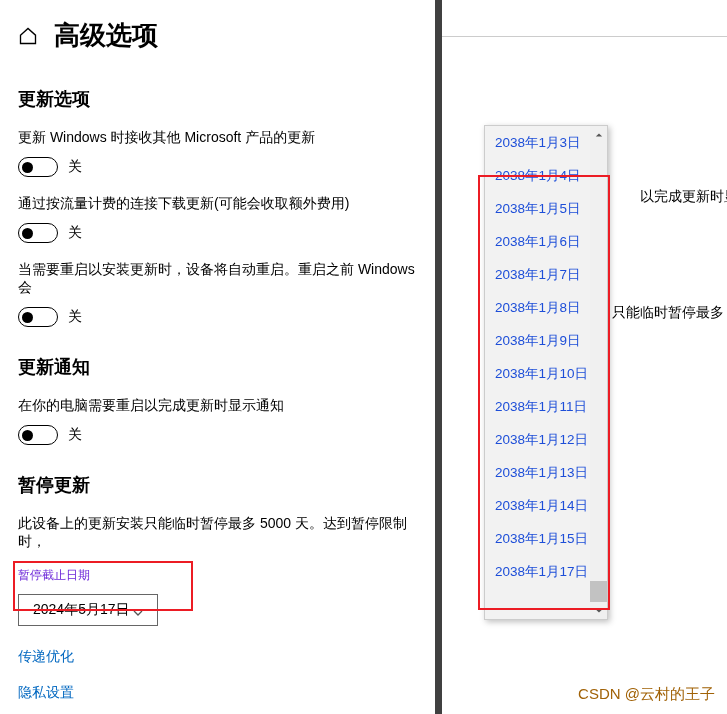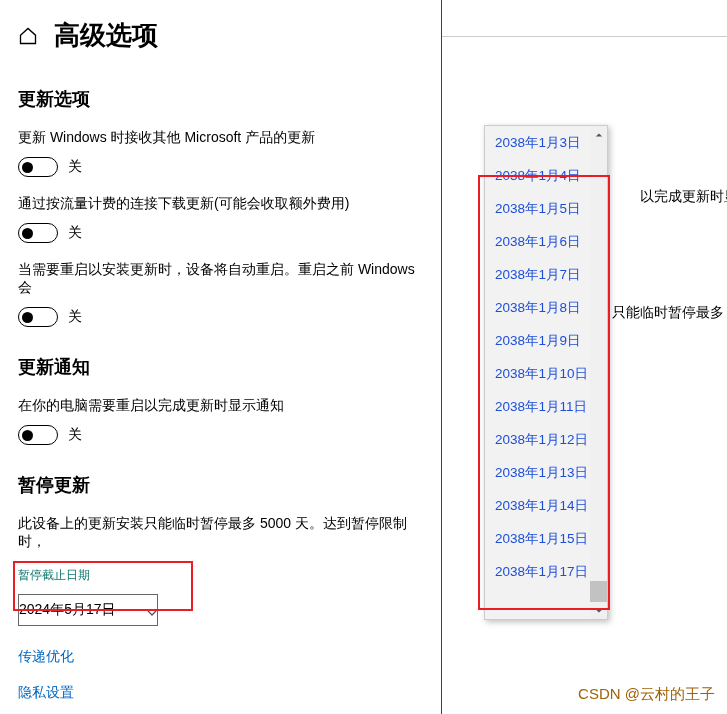--- a/index.html
+++ b/index.html
@@ -12,21 +12,21 @@
       height: 714px;
       position: relative;
       overflow: hidden;
     }
     .left-panel {
       position: absolute;
       left: 0; top: 0;
       width: 442px;
       height: 100%;
       padding: 18px 18px 18px 18px;
-      border-right: 1px solid #404040;
+      border-right: 7px solid #404040;
     }
     .header-row {
       display: flex;
       align-items: center;
       gap: 16px;
       margin-bottom: 34px;
     }
     .home-icon {
       width: 20px; height: 20px;
     }
@@ -56,26 +56,26 @@
     }
     .toggle::after {
       content: "";
       position: absolute;
       width: 11px; height: 11px;
       border-radius: 50%;
       background: #000;
       left: 3px; top: 3.5px;
     }
     .section-gap { margin-top: 28px; }
-    .pause-deadline { font-size: 12px; color: #0f766e; margin-top: 16px; }
+    .pause-deadline { font-size: 12px; color: #6d28d9; margin-top: 16px; }
     .dropdown-box {
       margin-top: 10px;
       width: 140px;
       border: 1.5px solid #666;
-      padding: 6px 0;
+      padding: 6px 14px;
       display: flex;
       align-items: center;
       justify-content: space-between;
       cursor: pointer;
       background: #fff;
     }
     .chevron {
       width: 10px; height: 10px;
     }
     .red-box-dropdown {

